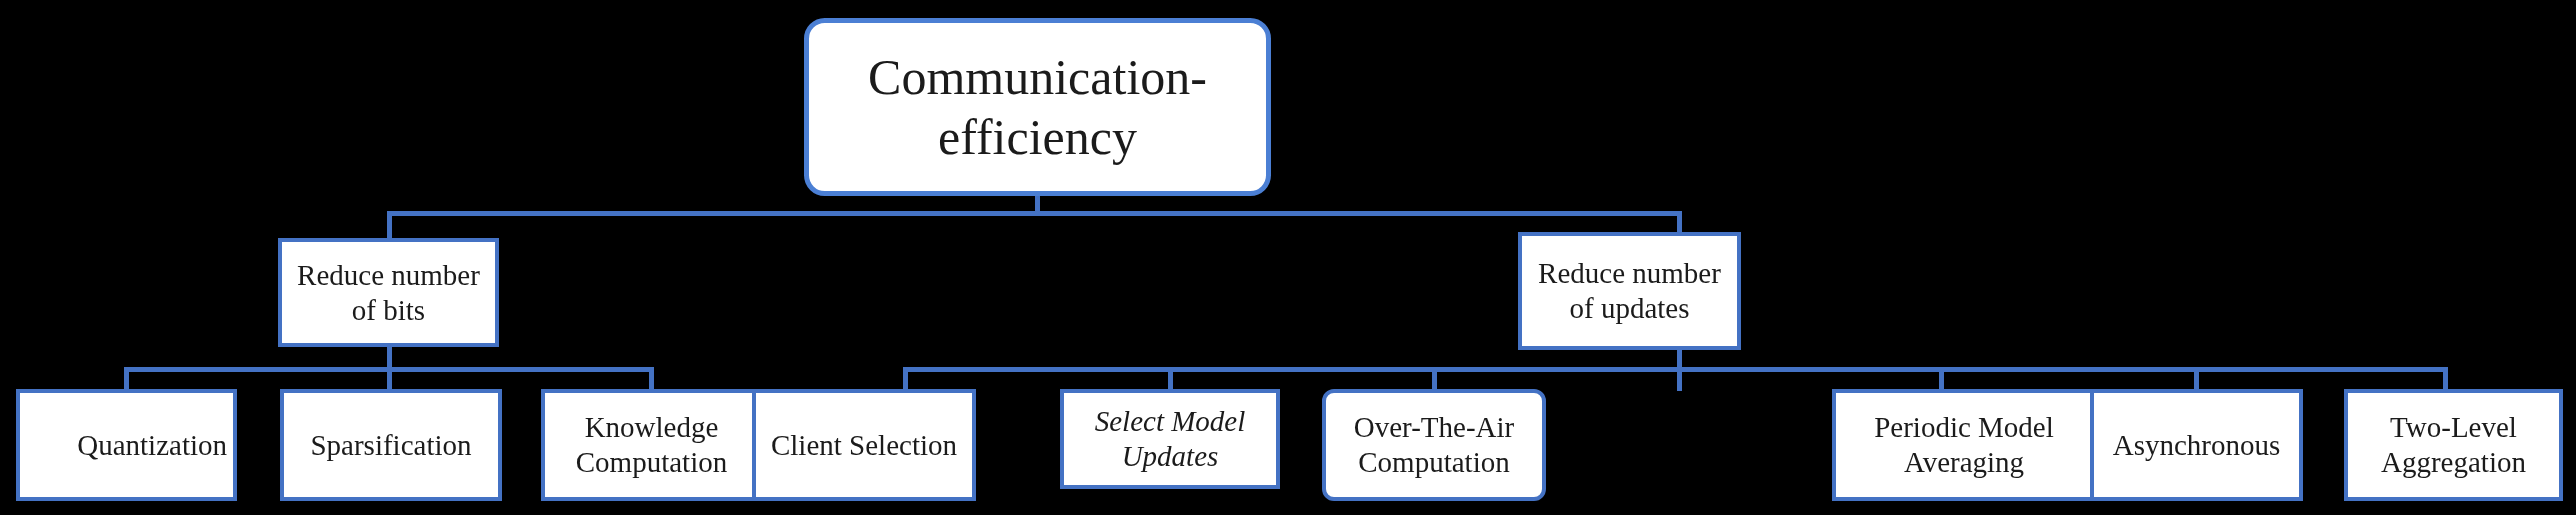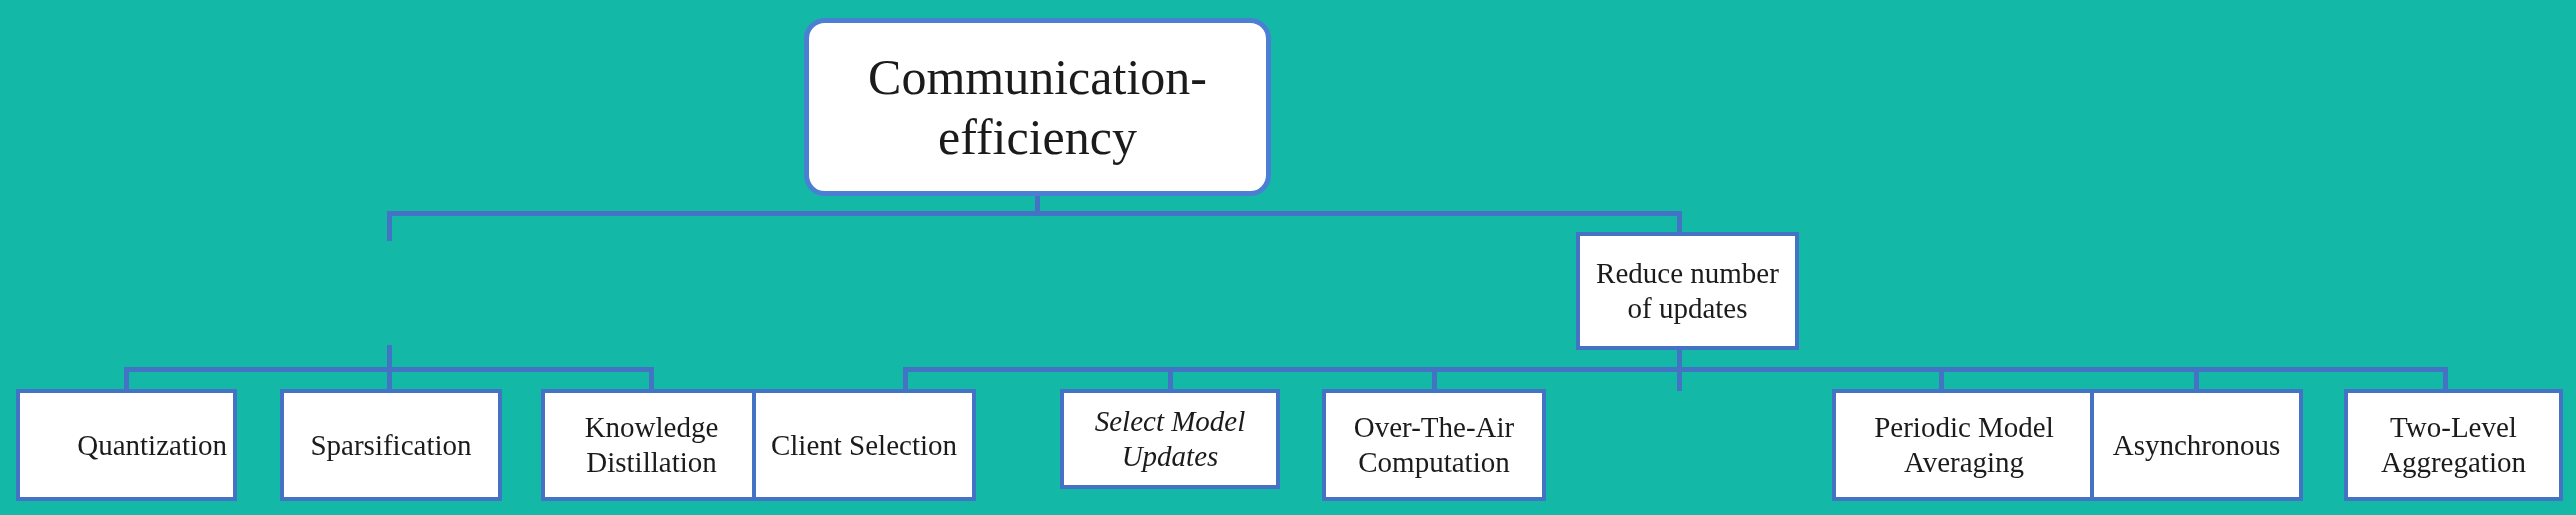--- a/index.html
+++ b/index.html
@@ -36,21 +36,21 @@
     font-size: 29px;
   }
   .line {
     position: absolute;
     background: var(--accent);
   }
 </style>
 </head>
 <body>
 
-<div id="canvas" style="background: #14b8a6;">
+<div id="canvas" style="background: #000000;">
 
   <div class="line" style="left:1035px; top:191px; width:4.9px; height:22.5px;"></div>
   <div class="line" style="left:387px; top:211px; width:1295px; height:4.9px;"></div>
   <div class="line" style="left:387px; top:211px; width:4.9px; height:30px;"></div>
   <div class="line" style="left:1677px; top:211px; width:4.9px; height:23px;"></div>
 
   <div class="line" style="left:387px; top:345px; width:4.9px; height:46px;"></div>
   <div class="line" style="left:124px; top:367px; width:530px; height:4.9px;"></div>
   <div class="line" style="left:124px; top:371px; width:4.9px; height:20px;"></div>
   <div class="line" style="left:649px; top:371px; width:4.9px; height:20px;"></div>
@@ -61,41 +61,44 @@
   <div class="line" style="left:1168px; top:371px; width:4.9px; height:20px;"></div>
   <div class="line" style="left:1432px; top:371px; width:4.9px; height:20px;"></div>
   <div class="line" style="left:1939px; top:371px; width:4.9px; height:20px;"></div>
   <div class="line" style="left:2194px; top:371px; width:4.9px; height:20px;"></div>
   <div class="line" style="left:2443px; top:371px; width:4.9px; height:20px;"></div>
 
   <div class="node node-root" style="left:804px; top:17.6px; width:467px; height:178px;">
     <span>Communication-efficiency</span>
   </div>
 
-  <div class="node node-branch" style="left:1576px; top:232px; width:223px; height:118px;">
+  <div class="node node-branch" style="left:278px; top:238px; width:221px; height:109px;">
+    <span>Reduce number of bits</span>
+  </div>
+  <div class="node node-branch" style="left:1518px; top:232px; width:223px; height:118px;">
     <span>Reduce number of updates</span>
   </div>
 
   <div class="node node-leaf" style="left:16px; top:389px; width:221px; height:112px;justify-content:flex-end;">
     <span>Quantization</span>
   </div>
   <div class="node node-leaf" style="left:280px; top:389px; width:222px; height:112px;">
     <span>Sparsification</span>
   </div>
   <div class="node node-leaf" style="left:541px; top:389px; width:221px; height:112px;">
-    <span>Knowledge Distillation</span>
+    <span>Knowledge Computation</span>
   </div>
 
   <div class="node node-leaf" style="left:752px; top:389px; width:224px; height:112px;">
     <span>Client Selection</span>
   </div>
   <div class="node node-leaf" style="left:1060px; top:389px; width:220px; height:100px;font-style:italic;">
     <span>Select Model Updates</span>
   </div>
-  <div class="node node-leaf" style="left:1322px; top:389px; width:224px; height:112px;">
+  <div class="node node-leaf" style="left:1322px; top:389px; width:224px; height:112px;border-radius:12px;">
     <span>Over-The-Air Computation</span>
   </div>
   <div class="node node-leaf" style="left:1832px; top:389px; width:264px; height:112px;">
     <span>Periodic Model Averaging</span>
   </div>
   <div class="node node-leaf" style="left:2090px; top:389px; width:213px; height:112px;">
     <span>Asynchronous</span>
   </div>
   <div class="node node-leaf" style="left:2344px; top:389px; width:219px; height:112px;text-align:center;">
     <span>Two-Level Aggregation</span>

